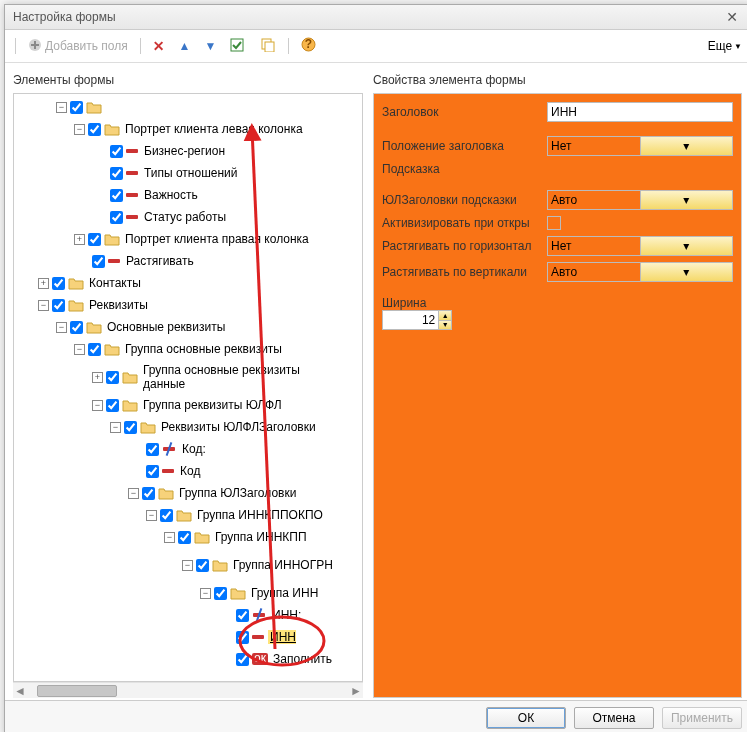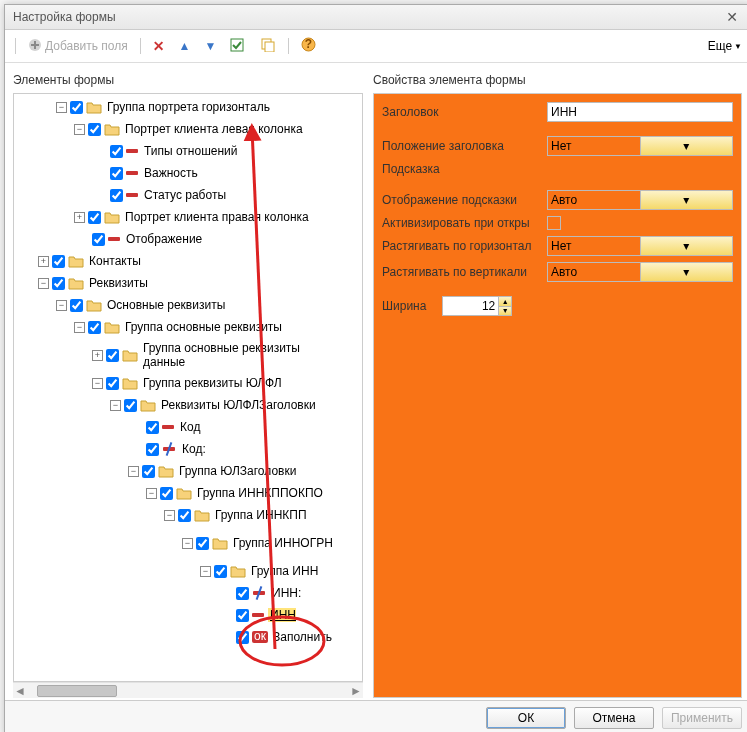--- a/index.html
+++ b/index.html
@@ -143,30 +143,34 @@
       <div class="col-head">Элементы формы</div>
       <div class="tree-wrap">
         <div class="tree">
 
           <div class="node" style="padding-left:42px;">
             <span class="exp">−</span>
             <input type="checkbox" checked="" style="">
             <span class="ic-folder"><svg class="folder" viewBox="0 0 16 14">
                   <path fill="#f7d27a" stroke="#c9a235" d="M1 3h5l1 2h8v8H1z"></path>
                 </svg></span>
-            <span class="lbl">Группа портрета горизонталь</span>
           </div>
 
           <div class="node" style="padding-left:60px;">
             <span class="exp">−</span>
             <input type="checkbox" checked="" style="">
             <span class="ic-folder"><svg class="folder" viewBox="0 0 16 14">
                   <path fill="#f7d27a" stroke="#c9a235" d="M1 3h5l1 2h8v8H1z"></path>
                 </svg></span>
             <span class="lbl">Портрет клиента левая колонка</span>
+          </div>
+          <div class="node" style="padding-left:96px;">
+            <input type="checkbox" checked="" style="">
+            <span class="ic-dash"></span>
+            <span class="lbl">Бизнес-регион</span>
           </div>
           <div class="node" style="padding-left:96px;">
             <input type="checkbox" checked="" style="">
             <span class="ic-dash"></span>
             <span class="lbl">Типы отношений</span>
           </div>
           <div class="node" style="padding-left:96px;">
             <input type="checkbox" checked="" style="">
             <span class="ic-dash"></span>
             <span class="lbl">Важность</span>
@@ -182,21 +186,21 @@
             <input type="checkbox" checked="" style="">
             <span class="ic-folder"><svg class="folder" viewBox="0 0 16 14">
                   <path fill="#f7d27a" stroke="#c9a235" d="M1 3h5l1 2h8v8H1z"></path>
                 </svg></span>
             <span class="lbl">Портрет клиента правая колонка</span>
           </div>
 
           <div class="node" style="padding-left:78px;">
             <input type="checkbox" checked="" style="">
             <span class="ic-dash"></span>
-            <span class="lbl">Отображение</span>
+            <span class="lbl">Растягивать</span>
           </div>
 
           <div class="node" style="padding-left:24px;">
             <span class="exp">+</span>
             <input type="checkbox" checked="" style="">
             <span class="ic-folder"><svg class="folder" viewBox="0 0 16 14">
                   <path fill="#f7d27a" stroke="#c9a235" d="M1 3h5l1 2h8v8H1z"></path>
                 </svg></span>
             <span class="lbl">Контакты</span>
           </div>
@@ -250,28 +254,28 @@
             <span class="exp">−</span>
             <input type="checkbox" checked="" style="">
             <span class="ic-folder"><svg class="folder" viewBox="0 0 16 14">
                   <path fill="#f7d27a" stroke="#c9a235" d="M1 3h5l1 2h8v8H1z"></path>
                 </svg></span>
             <span class="lbl">Реквизиты ЮЛФЛЗаголовки</span>
           </div>
 
           <div class="node" style="padding-left:132px;">
             <input type="checkbox" checked="" style="">
-            <span class="ic-dash"></span>
-            <span class="lbl">Код</span>
-          </div>
-
-          <div class="node" style="padding-left:132px;">
-            <input type="checkbox" checked="" style="">
             <span class="ic-dash-strike"></span>
             <span class="lbl">Код:</span>
+          </div>
+
+          <div class="node" style="padding-left:132px;">
+            <input type="checkbox" checked="" style="">
+            <span class="ic-dash"></span>
+            <span class="lbl">Код</span>
           </div>
 
           <div class="node" style="padding-left:114px;">
             <span class="exp">−</span>
             <input type="checkbox" checked="" style="">
             <span class="ic-folder"><svg class="folder" viewBox="0 0 16 14">
                   <path fill="#f7d27a" stroke="#c9a235" d="M1 3h5l1 2h8v8H1z"></path>
                 </svg></span>
             <span class="lbl">Группа ЮЛЗаголовки</span>
           </div>
@@ -375,21 +379,21 @@
             </div>
           </div>
         </div>
 
         <div class="prow">
           <span class="plbl">Подсказка</span>
           <div class="pval"></div>
         </div>
 
         <div class="prow" style="margin-top:14px;">
-          <span class="plbl">Отображение подсказки</span>
+          <span class="plbl">ЮЛЗаголовки подсказки</span>
           <div class="pval">
             <div class="combo">
               <span>Авто</span>
               <span class="dbtn">▾</span>
             </div>
           </div>
         </div>
 
         <div class="prow">
           <span class="plbl">Активизировать при откры</span>
@@ -412,21 +416,21 @@
           <span class="plbl">Растягивать по вертикали</span>
           <div class="pval">
             <div class="combo">
               <span>Авто</span>
               <span class="dbtn">▾</span>
             </div>
           </div>
         </div>
 
         <div class="dim-row">
-          <div style="display:flex; align-items:center;">
+          <div style="display:flex; align-items:flex-start;flex-direction:column;">
             <span class="plbl">Ширина</span>
             <div class="spin">
               <input value="12" style="">
               <div class="spinbtns">
                 <div>▲</div>
                 <div>▼</div>
               </div>
             </div>
           </div>
         </div>

